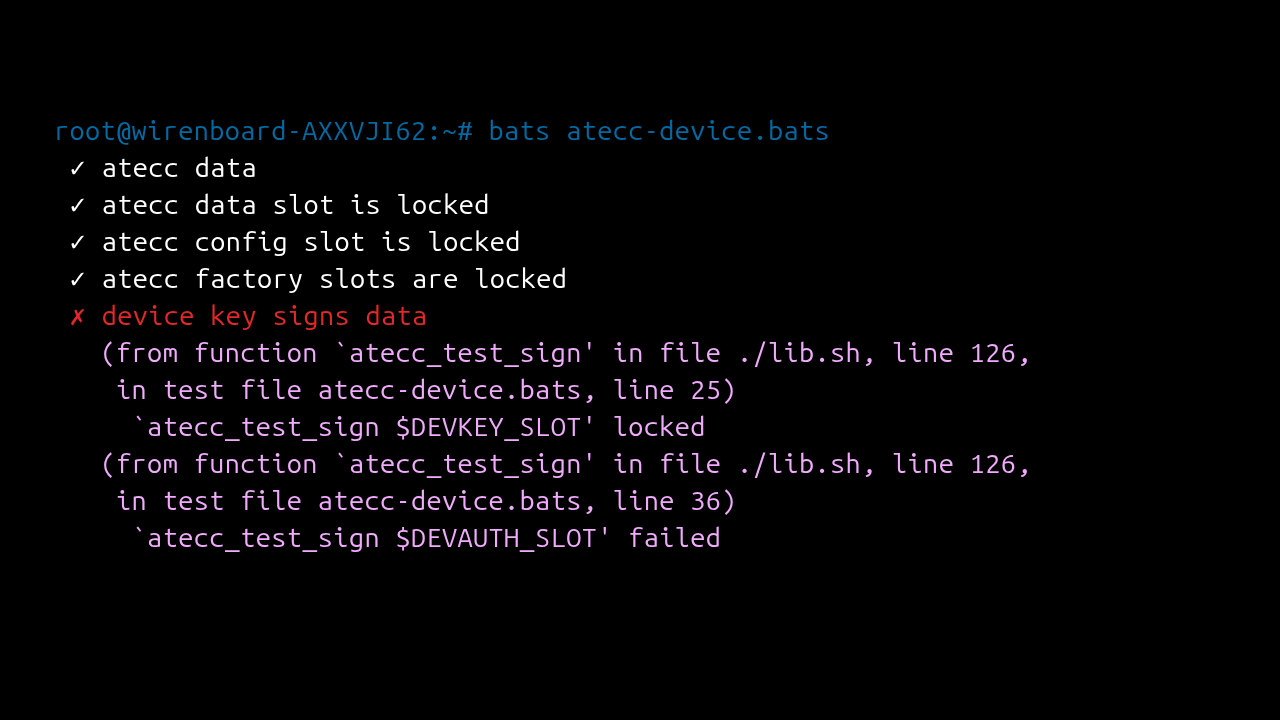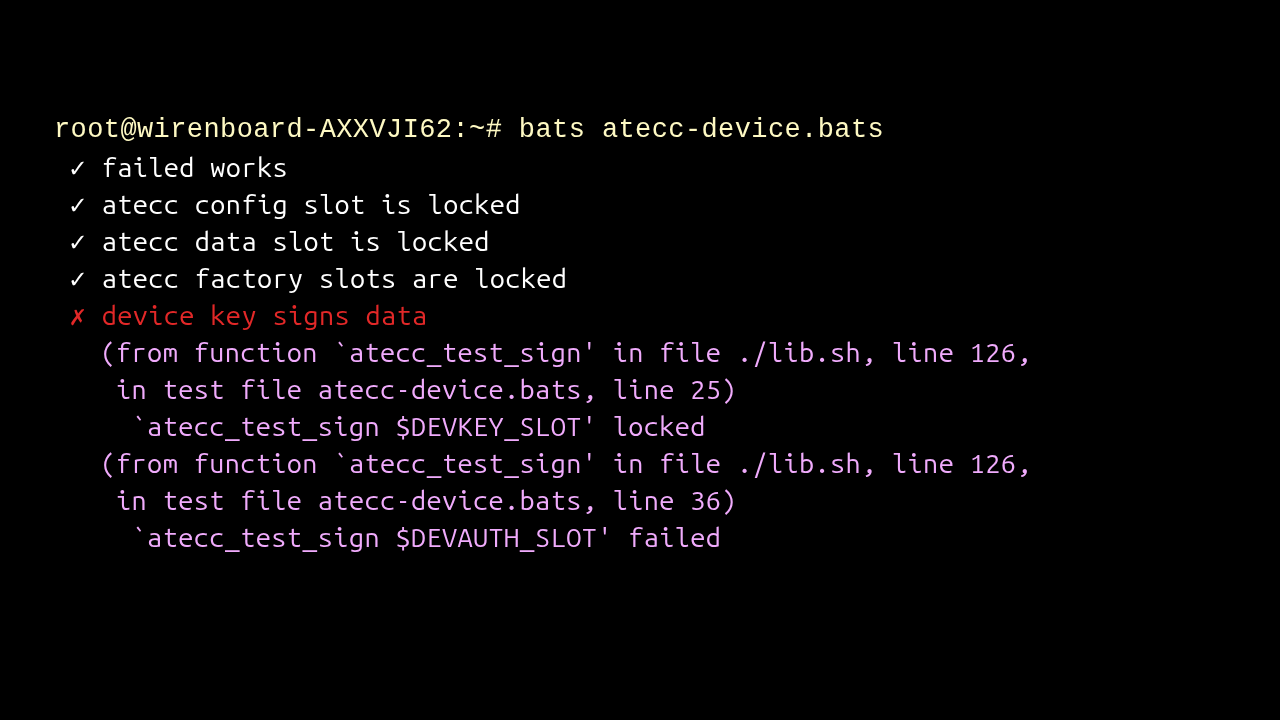--- a/index.html
+++ b/index.html
@@ -14,22 +14,21 @@
       font-size: 27px;
       line-height: 1.37;
       width: 1280px;
       height: 720px;
       overflow: hidden;
       padding-top: 112px;
       padding-left: 54px;
       letter-spacing: 0.4px;
     }
     .prompt-line {
-      color: #fef9c3;
-      font-family: Liberation Mono, monospace;
+      color: #0369a1;
     }
     .test-line {
       white-space: pre;
     }
     .pass-mark {
       color: #ffffff;
     }
     .pass-text {
       color: #ffffff;
     }
@@ -46,23 +45,23 @@
       white-space: pre;
     }
   </style>
 </head>
 <body>
 
 <div>
   <div class="prompt-line">
     <span>root@wirenboard-AXXVJI62:~# bats atecc-device.bats</span>
   </div>
-  <div class="test-line"><span class="pass-mark"> ✓ </span><span class="pass-text">failed works</span></div>
+  <div class="test-line"><span class="pass-mark"> ✓ </span><span class="pass-text">atecc data</span></div>
+  <div class="test-line"><span class="pass-mark"> ✓ </span><span class="pass-text">atecc data slot is locked</span></div>
   <div class="test-line"><span class="pass-mark"> ✓ </span><span class="pass-text">atecc config slot is locked</span></div>
-  <div class="test-line"><span class="pass-mark"> ✓ </span><span class="pass-text">atecc data slot is locked</span></div>
   <div class="test-line"><span class="pass-mark"> ✓ </span><span class="pass-text">atecc factory slots are locked</span></div>
   <div class="test-line"><span class="fail-mark"> ✗ </span><span class="fail-title">device key signs data</span></div>
   <div class="fail-detail">   (from function `atecc_test_sign' in file ./lib.sh, line 126,</div>
   <div class="fail-detail">    in test file atecc-device.bats, line 25)</div>
   <div class="fail-detail">     `atecc_test_sign $DEVKEY_SLOT' locked</div>
   <div class="fail-detail">   (from function `atecc_test_sign' in file ./lib.sh, line 126,</div>
   <div class="fail-detail">    in test file atecc-device.bats, line 36)</div>
   <div class="fail-detail">     `atecc_test_sign $DEVAUTH_SLOT' failed</div>
 </div>
 

